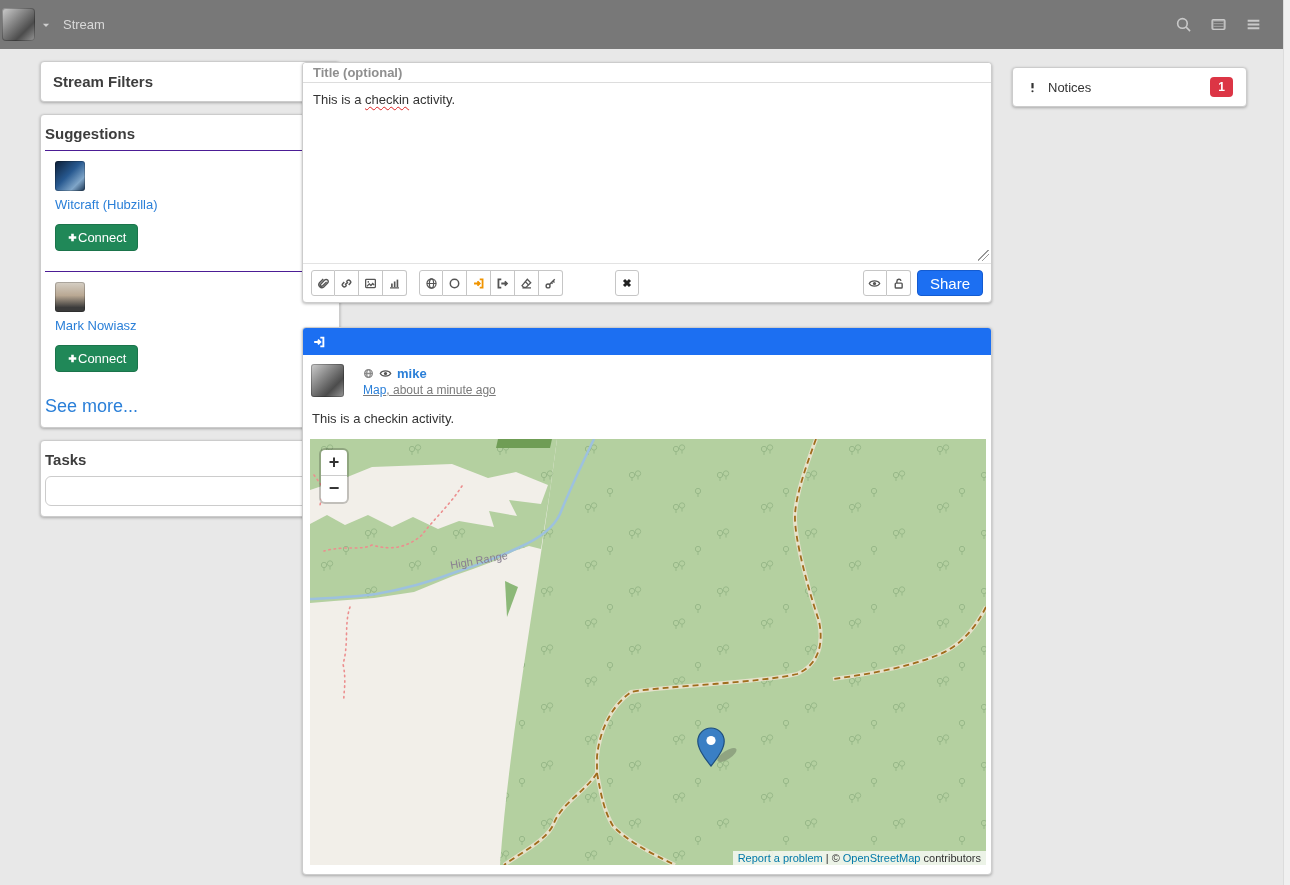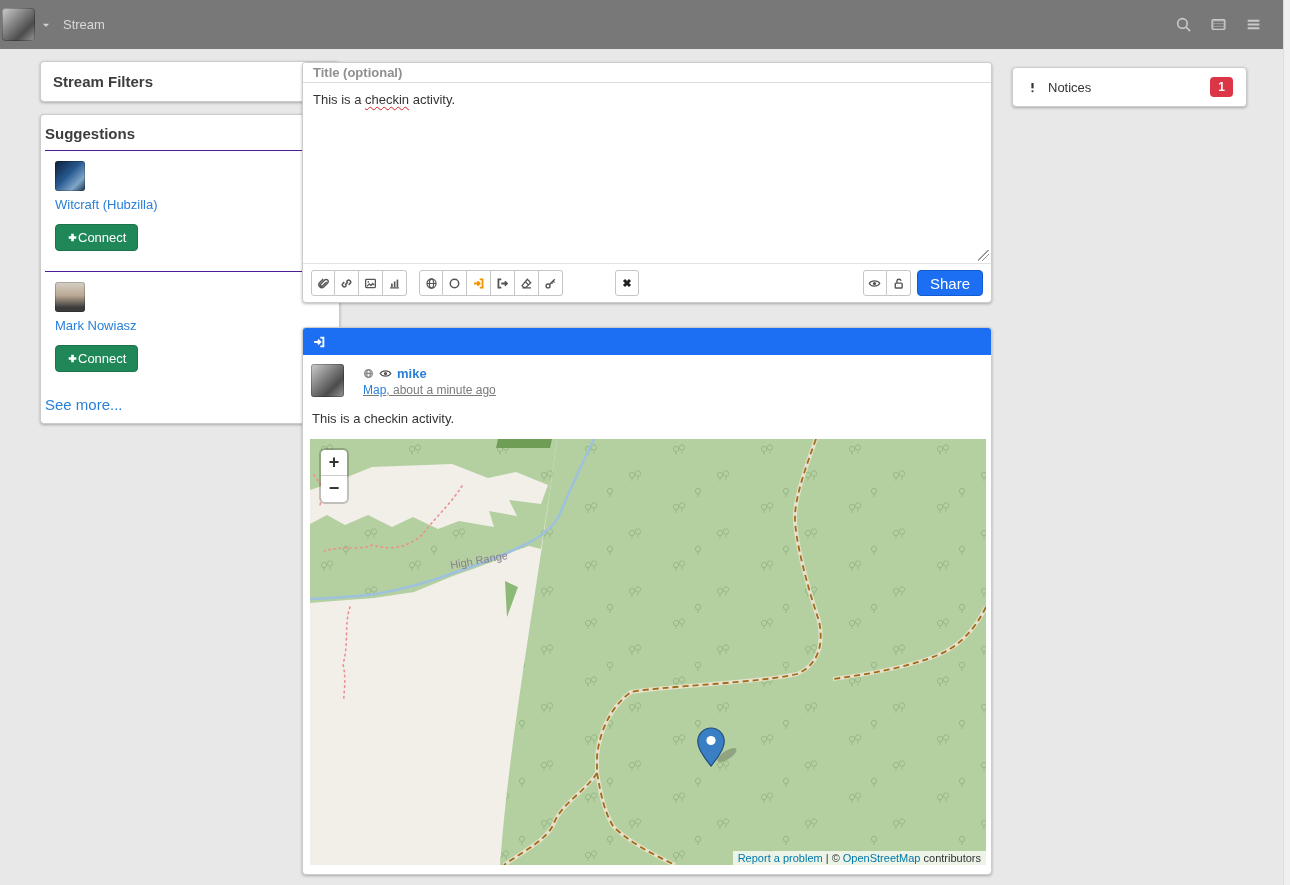--- a/index.html
+++ b/index.html
@@ -34,21 +34,21 @@
   .chev { color:#1d78e8; }
 
   
   .sug-entry { border-top:1px solid #4c1d95; margin-top:8px; padding:10px 0 12px 10px; }
   .sug-avatar { width:30px; height:30px; border-radius:3px; margin-bottom:6px; box-shadow:inset 0 0 0 1px rgba(0,0,0,.2); }
   .av-witcraft { background:linear-gradient(135deg,#0c1e36 0%,#27588f 45%,#7fa5c8 75%,#16304e 100%); }
   .av-mark { background:linear-gradient(180deg,#d6d0c6 0%,#b9a893 45%,#3b3b3b 85%); }
   a.link { color:#2a7fd8; text-decoration:none; }
   .sug-name { display:block; margin-bottom:12px; font-size:13px; }
   .btn-connect { display:inline-flex; align-items:center; background:#208858; color:#fff; border:1px solid #1b744b; border-radius:4px; padding:5px 11px; font-size:13px; cursor:pointer; }
-  .see-more { display:inline-block; margin-top:12px; font-size:15px; }
+  .see-more { display:inline-block; margin-top:12px; font-size:18px; }
 
   
   .task-input { width:100%; height:30px; margin-top:8px; border:1px solid #ccc; border-radius:6px; background:#fff; padding:0 8px; font-size:13px; }
 
   
   .composer { margin-top:13px; border-radius:4px; overflow:hidden; }
   .title-input { width:100%; height:20px; border:none; border-bottom:1px solid #ddd; padding:0 10px; font-size:13px; font-weight:bold; color:#444; outline:none; }
   .title-input::placeholder { color:#8f8f8f; font-weight:bold; }
   .body-area { position:relative; height:180px; padding:8px 10px; font-size:13px; color:#333; line-height:1.4; cursor:text; }
   .misspell { text-decoration:underline wavy #d22; text-decoration-thickness:1px; text-underline-offset:2px; }
@@ -162,20 +162,24 @@
             <svg class="ic" width="11" height="11" viewBox="0 0 16 16" fill="none" stroke="currentColor" stroke-width="2.6">
                 <path d="M8 2.5 v11 M2.5 8 h11"></path>
               </svg>
             <span>Connect</span>
           </button>
         </div>
 
         <a class="link see-more" href="#">See more...</a>
       </div>
 
+      <div class="card card-pad">
+        <div class="widget-title">Tasks</div>
+        <input class="task-input" type="text" value="" style="">
+      </div>
     </aside>
 
     <main class="col-main">
 
       <div class="card composer">
         <input class="title-input" type="text" placeholder="Title (optional)" style="">
         <div class="body-area">
           <span>This is a </span><span class="misspell">checkin</span><span> activity.</span>
           <div class="resize-handle"></div>
         </div>

